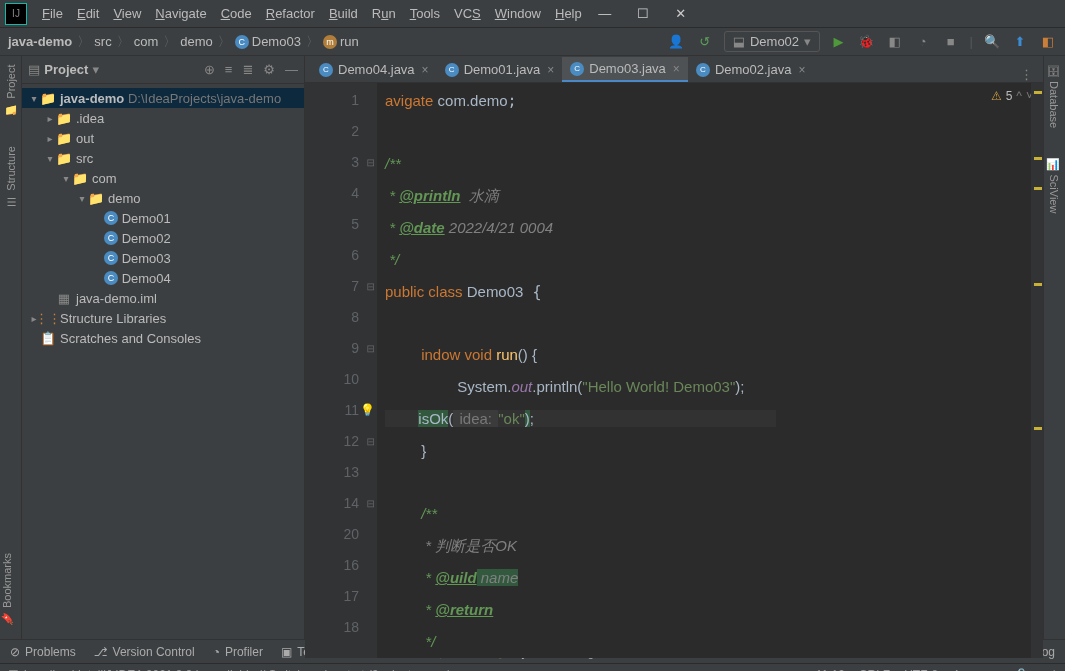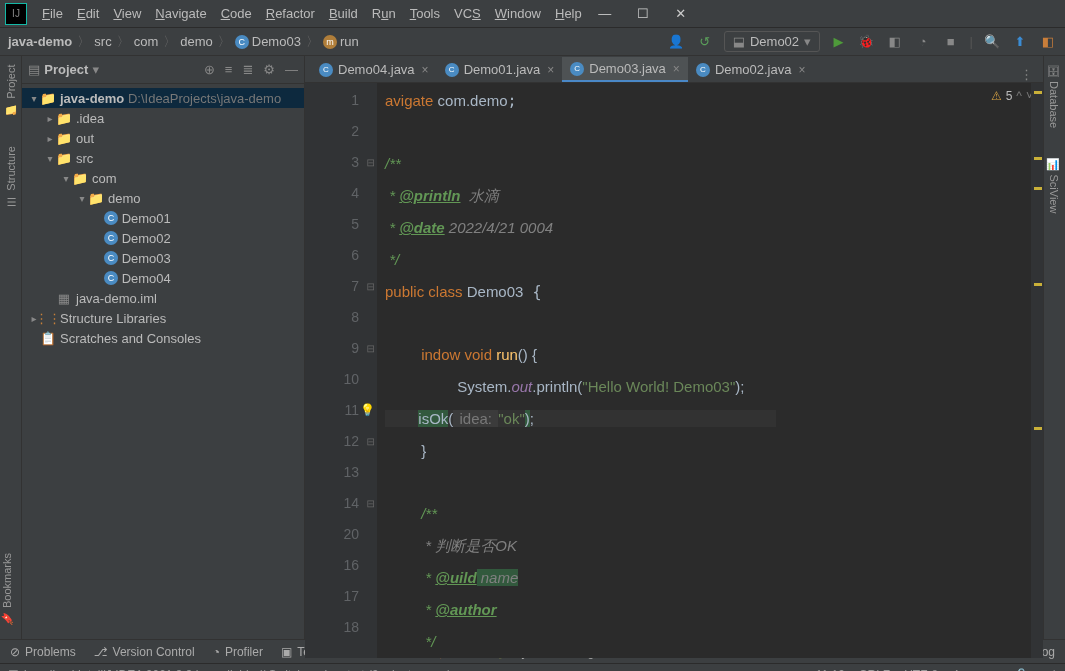--- a/index.html
+++ b/index.html
@@ -291,21 +291,21 @@
 <span class="kw">public class </span><span>Demo03</span> {
 
     <span class="kw">indow void </span><span class="fn">run</span><span>() {</span>
         <span>System.</span><span class="field">out</span><span>.println(</span><span class="str">"Hello World! Demo03"</span><span>);</span>
 <span class="curline">        <span class="hl"><span style="color:#a9b7c6">isOk</span></span><span>(</span><span class="hint"> idea: </span><span class="str">"ok"</span><span class="hl">)</span><span>;</span>                                                          </span>
     <span>}</span>
 
     <span class="doc">/**</span>
     <span class="cm"> * 判断是否OK</span>
     <span class="doc"> * </span><span class="doctag">@uild</span><span class="cm hl"> name</span>
-    <span class="doc"> * </span><span class="doctag">@author</span>
+    <span class="doc"> * </span><span class="doctag">@return</span>
     <span class="doc"> */</span></div>
       <div class="warnbox">
           <span class="w">⚠</span>
           <span>5</span>
           <span style="color:#777">^</span>
           <span style="color:#777">˅</span>
         </div>
       <div class="errstrip">
         <div class="mark mw" style="top:8px"></div>
         <div class="mark mw" style="top:74px"></div>

